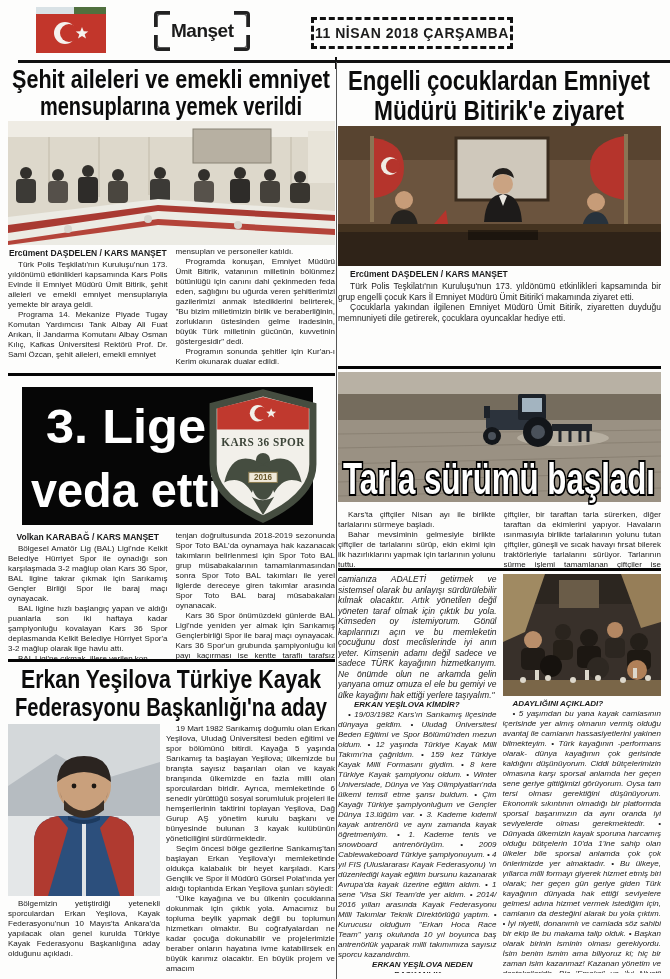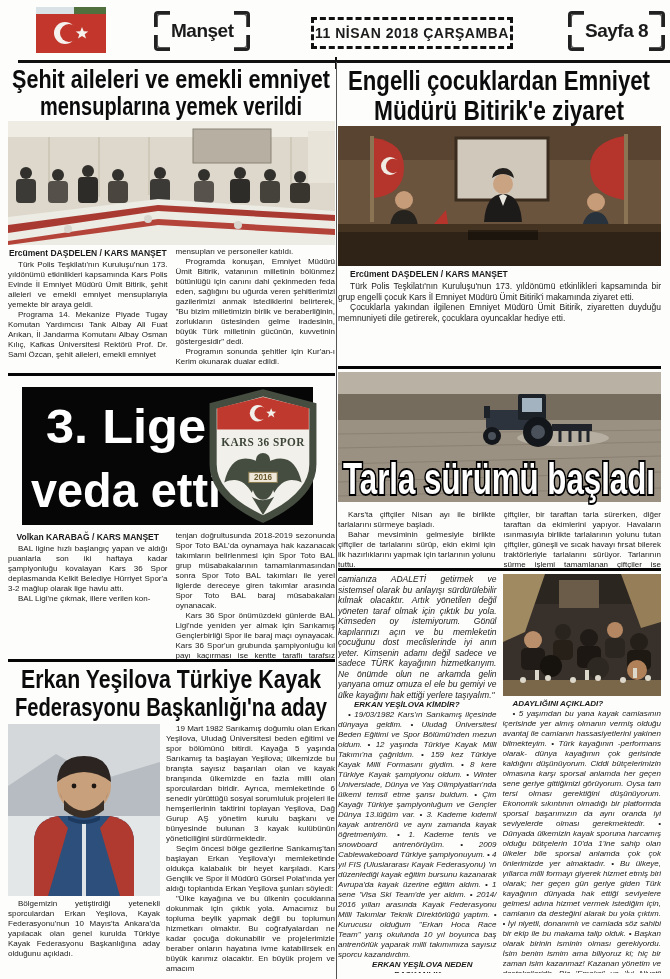--- a/index.html
+++ b/index.html
@@ -63,25 +63,20 @@
       <circle cx="33" cy="26" r="9" fill="#c2362b"></circle>
       <polygon fill="#f5f2ee" points="46,20 47.7,24.3 52.3,24.4 48.7,27.2 50,31.6 46,29 42,31.6 43.3,27.2 39.7,24.4 44.3,24.3"></polygon>
     </svg>
     <div class="ornate" id="manset-box">
       <span class="c tl"></span><span class="c tr"></span>
       <span class="c bl"></span><span class="c br"></span>
       <span>Manşet</span>
     </div>
     <div id="date-box">
       <span>11 NİSAN 2018 ÇARŞAMBA</span>
-    </div>
-    <div class="ornate" id="sayfa-box">
-      <span class="c tl"></span><span class="c tr"></span>
-      <span class="c bl"></span><span class="c br"></span>
-      <span>Sayfa 8</span>
     </div>
   </div>
   <div id="center-tick"></div>
   <div id="col-divider"></div>
 
   <div id="left-col">
 
     <div class="article rule" style="height:309px;">
       <svg class="headline-svg" width="327" height="57" viewBox="0 0 327 57">
         <text x="163" y="24" text-anchor="middle" font-size="26" font-weight="bold" fill="#0c0c0c" textLength="318" lengthAdjust="spacingAndGlyphs">Şehit aileleri ve emekli emniyet</text>
@@ -160,20 +155,21 @@
             <ellipse cx="55" cy="92" rx="11" ry="17"></ellipse>
             <path d="M44 106 L55 124 L66 106 Q55 113 44 106 Z"></path>
           </g>
           <rect x="41" y="82" width="28" height="10" fill="#efe8d8" stroke="#8a7a4e" stroke-width="1"></rect>
           <text x="55" y="90" text-anchor="middle" font-size="8" font-weight="bold" fill="#6b5a2e">2016</text>
         </svg>
       </div>
       <div class="cols" style="margin-top:2px;">
         <div class="tcol">
           <div class="byline">Volkan KARABAĞ / KARS MANŞET</div>
+          <p>Bölgesel Amatör Lig (BAL) Ligi'nde Kelkit Belediye Hürriyet Spor ile oynadığı son karşılaşmada 3-2 mağlup olan Kars 36 Spor, BAL ligine takrar çıkmak için Sarıkamış Gençler Birliği Spor ile baraj maçı oynayacak.</p>
           <p>BAL ligine hızlı başlangıç yapan ve aldığı puanlarla son iki haftaya kadar şampiyonluğu kovalayan Kars 36 Spor deplasmanda Kelkit Belediye Hürriyet Spor'a 3-2 mağlup olarak lige havlu attı.</p>
           <p>BAL Ligi'ne çıkmak, illere verilen kon-</p>
         </div>
         <div class="tcol">
           <p style="text-indent:0;">tenjan doğrultusunda 2018-2019 sezonunda Spor Toto BAL'da oynamaya hak kazanacak takımların belirlenmesi için Spor Toto BAL grup müsabakalarının tamamlanmasından sonra Spor Toto BAL takımları ile yerel liglerde dereceye giren takımlar arasında Spor Toto BAL baraj müsabakaları oynanacak.</p>
           <p>Kars 36 Spor önümüzdeki günlerde BAL Ligi'nde yeniden yer almak için Sarıkamış Gençlerbirliği Spor ile baraj maçı oynayacak. Kars 36 Spor'un grubunda şampiyonluğu kıl payı kaçırması ise kentte taraflı tarafsız herkesi üzdü.</p>
         </div>
       </div>
     </div>
 

